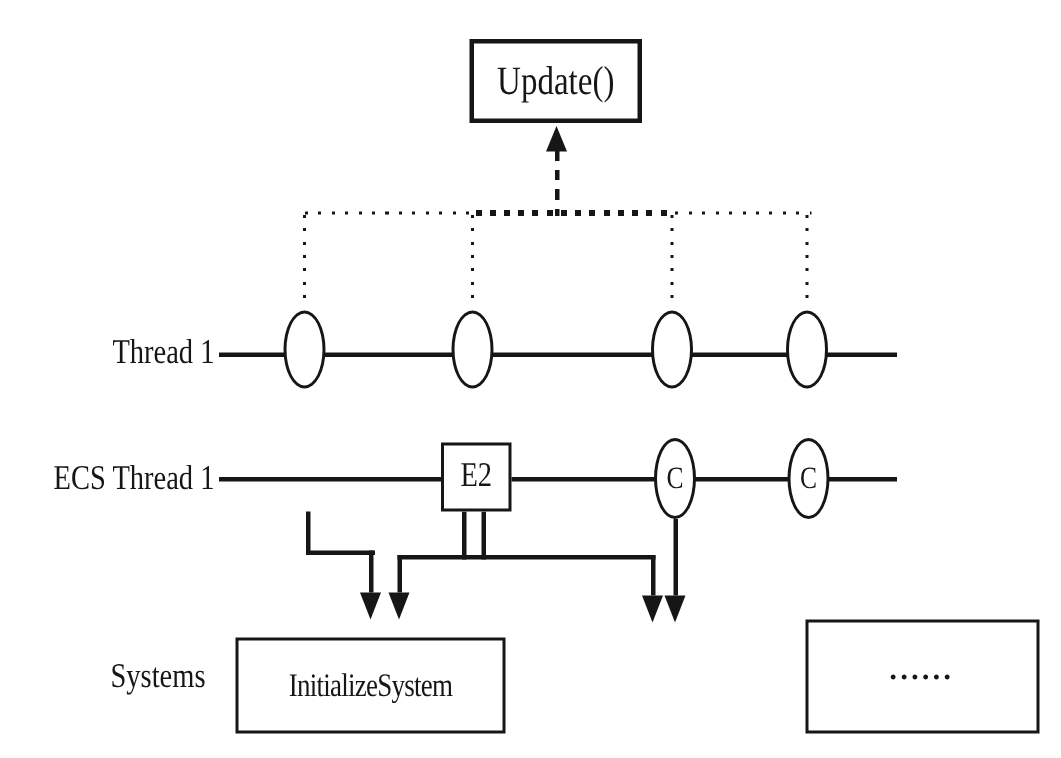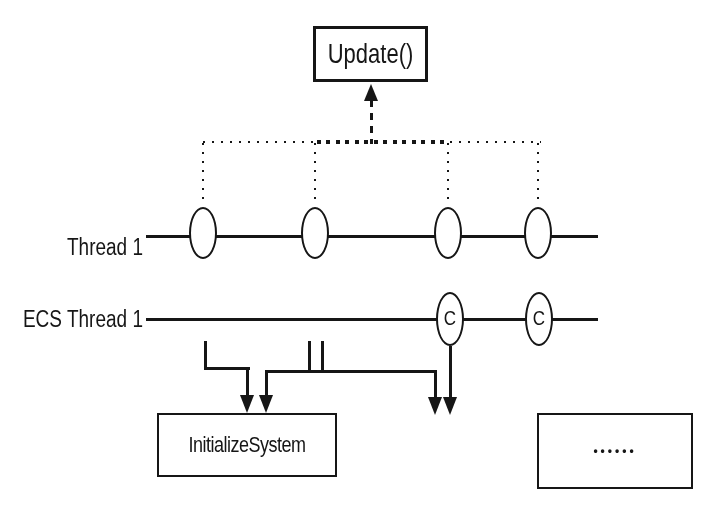--- a/index.html
+++ b/index.html
@@ -3,21 +3,21 @@
 <meta charset="utf-8">
 <style>
   :root { --ink: #161616; --bg: #ffffff; }
   * { margin: 0; padding: 0; box-sizing: border-box; }
   html, body { background: var(--bg); }
   .canvas {
     position: relative;
     width: 707px;
     height: 505px;
     background: var(--bg);
-    font-family: Liberation Sans, sans-serif;
+    font-family: Liberation Serif, serif;
     color: var(--ink);
     overflow: hidden;
   }
   
   .hline, .vline { position: absolute; background: var(--ink); }
   
   .dot-h {
     position: absolute; height: 2px;
     background: repeating-linear-gradient(to right, var(--ink) 0 2px, transparent 2px 9px);
   }
@@ -83,34 +83,37 @@
   <div class="dash-v" style="left:370px; top:100px; height:44px;"></div>
 
   <div class="dot-h" style="left:203px; top:141px; width:114px;"></div>
   <div class="dot-h-bold" style="left:317px; top:140px; width:133px;"></div>
   <div class="dot-h" style="left:450px; top:141px; width:91px;"></div>
   <div class="dot-v" style="left:202px; top:143px; height:61px;"></div>
   <div class="dot-v" style="left:314px; top:143px; height:61px;"></div>
   <div class="dot-v" style="left:447px; top:143px; height:61px;"></div>
   <div class="dot-v" style="left:537px; top:143px; height:61px;"></div>
 
-  <div class="side-label" style="left:0px; top:224px; width:143px;margin-top:12px;">
+  <div class="side-label" style="left:0px; top:224px; width:143px;">
     <span class="t">Thread 1</span>
   </div>
   <div class="hline" style="left:146px; top:235px; width:452px; height:3px;"></div>
   <div class="oval" style="left:189px; top:207px; width:28px; height:52px;"></div>
   <div class="oval" style="left:301px; top:207px; width:28px; height:52px;"></div>
   <div class="oval" style="left:434px; top:207px; width:28px; height:52px;"></div>
   <div class="oval" style="left:524px; top:207px; width:28px; height:52px;"></div>
 
   <div class="side-label" style="left:0px; top:308px; width:143px;">
     <span class="t">ECS Thread 1</span>
   </div>
   <div class="hline" style="left:146px; top:318px; width:452px; height:3px;"></div>
 
+  <div class="box" style="left:294px; top:295px; width:47px; height:46px;">
+    <span class="t f-node">E2</span>
+  </div>
   <div class="oval" style="left:436px; top:292px; width:28px; height:54px;">
     <span class="t f-c">C</span>
   </div>
   <div class="oval" style="left:525px; top:292px; width:28px; height:54px;">
     <span class="t f-c">C</span>
   </div>
 
   <div class="vline" style="left:204px; top:341px; width:3px; height:29px;"></div>
   <div class="hline" style="left:204px; top:367px; width:46px; height:3px;"></div>
   <div class="vline" style="left:246px; top:367px; width:3px; height:28px;"></div>
@@ -120,20 +123,23 @@
   <div class="vline" style="left:321px; top:341px; width:3px; height:32px;"></div>
   <div class="hline" style="left:265px; top:370px; width:172px; height:3px;"></div>
   <div class="vline" style="left:265px; top:370px; width:3px; height:25px;"></div>
   <div class="arr-down" style="left:259px; top:395px;"></div>
   <div class="vline" style="left:434px; top:370px; width:3px; height:27px;"></div>
   <div class="arr-down" style="left:428px; top:397px;"></div>
 
   <div class="vline" style="left:449px; top:346px; width:3px; height:51px;"></div>
   <div class="arr-down" style="left:443px; top:397px;"></div>
 
-  <div class="box" style="left:157px; top:413px; width:180px; height:64px;">
+  <div class="side-label" style="left:0px; top:440px; width:137px;">
+    <span class="t">Systems</span>
+  </div>
+  <div class="box" style="left:157px; top:425px; width:180px; height:64px;">
     <span class="t f-sys">InitializeSystem</span>
   </div>
   <div class="box" style="left:537px; top:413px; width:156px; height:76px;">
     <span class="t f-dots">••••••</span>
   </div>
 
 </div>
 
 </body></html>

